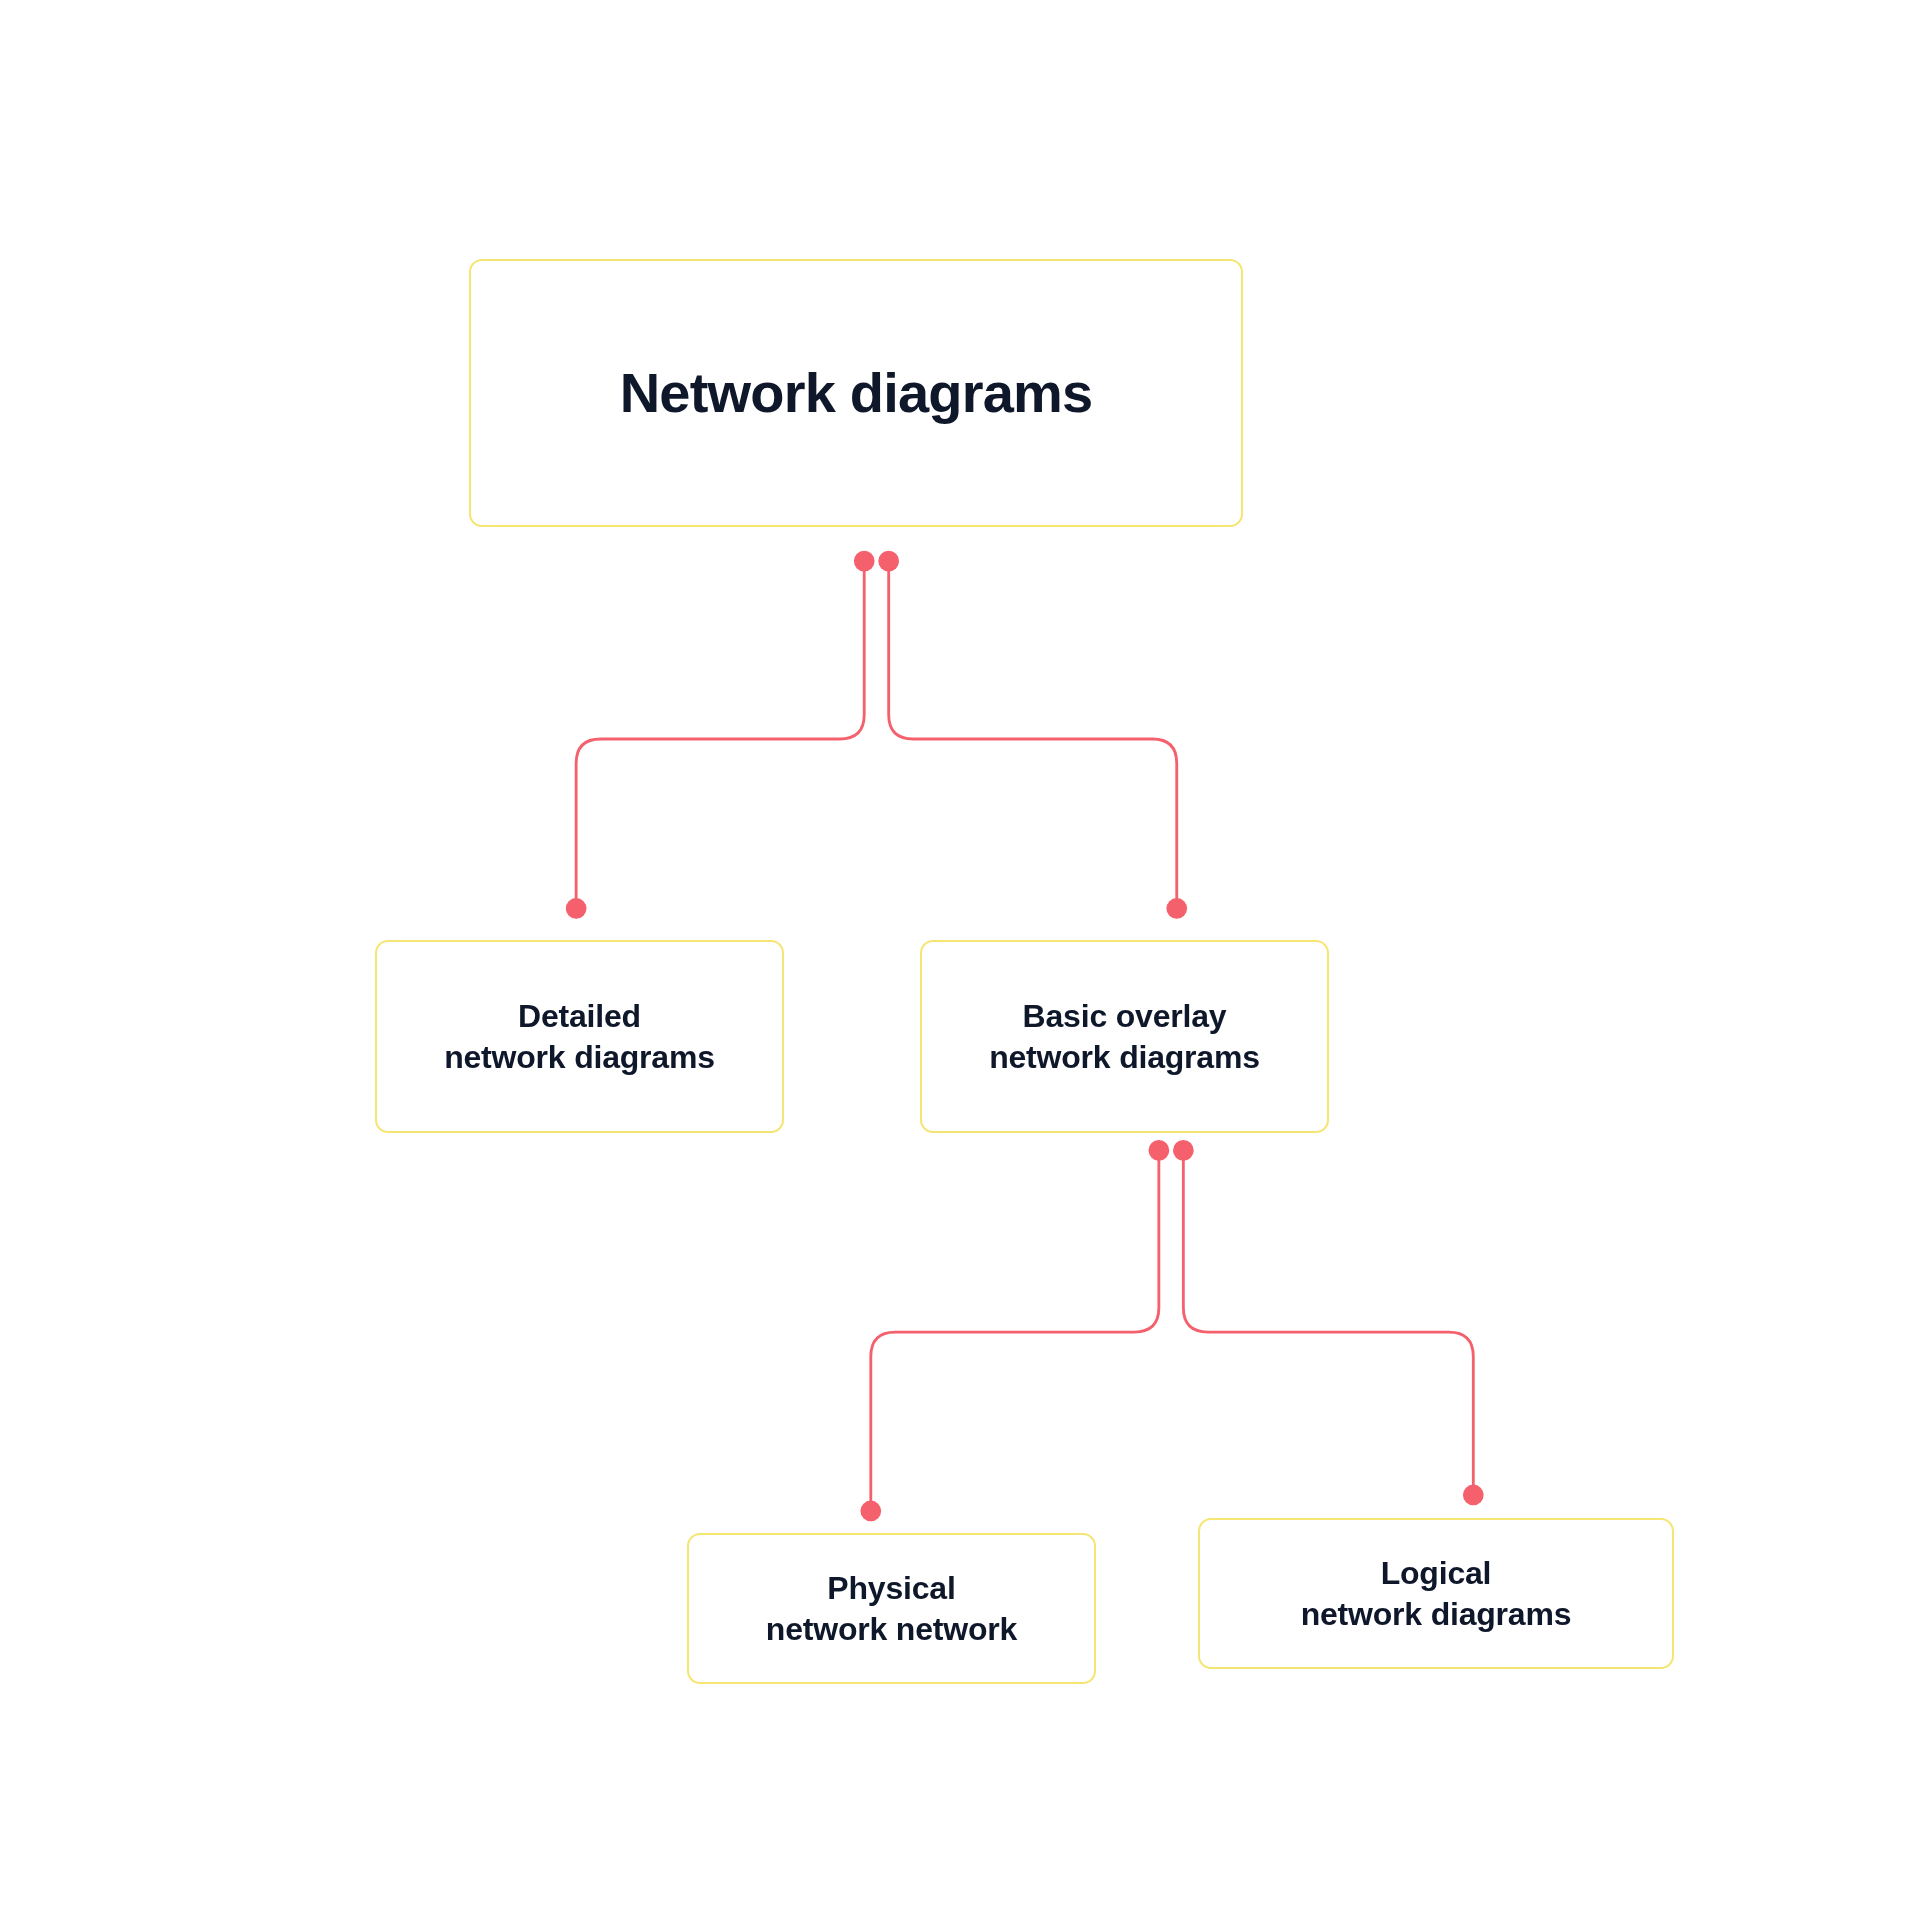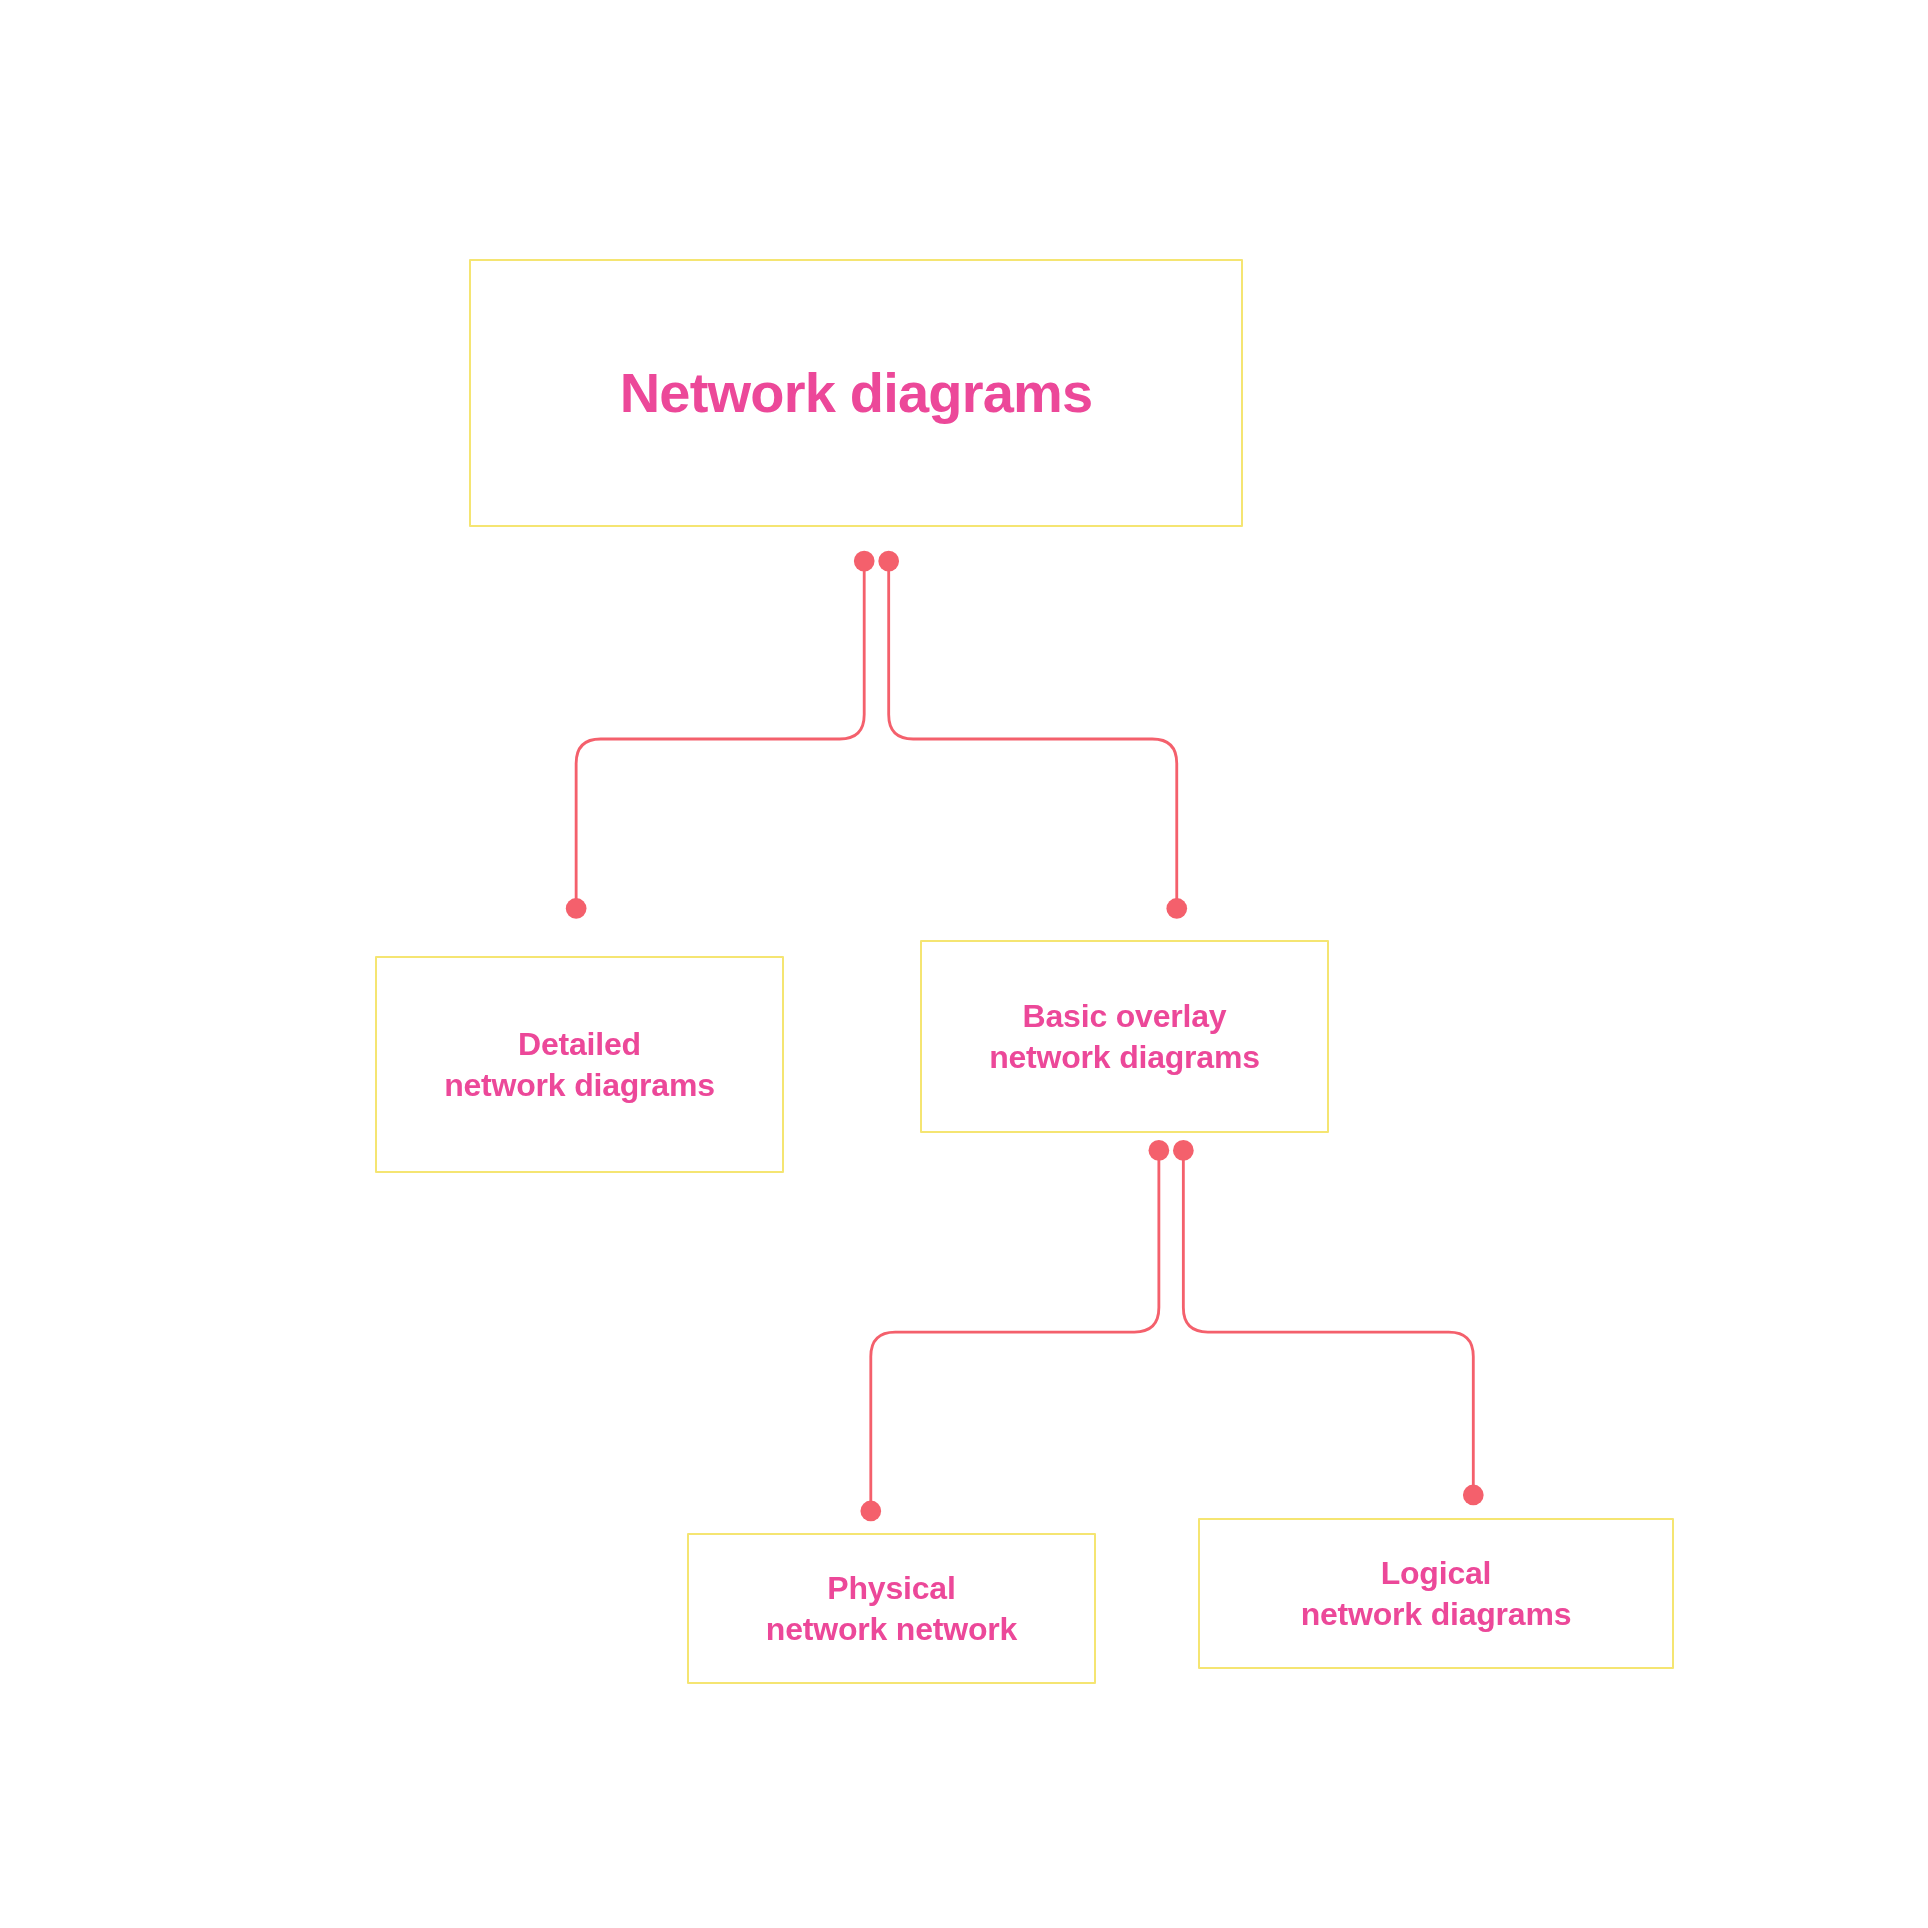--- a/index.html
+++ b/index.html
@@ -25,26 +25,26 @@
     top: 0;
     width: 1928px;
     height: 1928px;
     pointer-events: none;
   }
   .node {
     position: absolute;
     box-sizing: border-box;
     background: #ffffff;
     border: 2.8px solid #f5e572;
-    border-radius: 1px;
+    border-radius: 13px;
     display: flex;
     align-items: center;
     justify-content: center;
     text-align: center;
-    color: #ec4899;
+    color: #0f172a;
   }
   .node-label {
     font-weight: bold;
     line-height: 1.28;
     letter-spacing: -0.2px;
     white-space: pre-line;
     padding: 0 13px;
   }
   .node.root .node-label {
     font-size: 56px;
@@ -72,21 +72,21 @@
       <circle cx="925" cy="1605" r="11" fill="#f4606c"></circle>
       <path d="M 1257 1222 L 1257 1389 Q 1257 1415 1283 1415 L 1539 1415 Q 1565 1415 1565 1441 L 1565 1588" fill="none" stroke="#f4606c" stroke-width="3" stroke-linecap="round"></path>
       <circle cx="1257" cy="1222" r="11" fill="#f4606c"></circle>
       <circle cx="1565" cy="1588" r="11" fill="#f4606c"></circle>
     </svg>
 
   <div class="node root" style="left:469px; top:259px; width:774px; height:268px;">
     <span class="node-label">Network diagrams</span>
   </div>
 
-  <div class="node level2" style="left:375px; top:940px; width:409px; height:217px;margin-top:16px;">
+  <div class="node level2" style="left:375px; top:940px; width:409px; height:193px;">
     <span class="node-label">Detailed
 network diagrams</span>
   </div>
 
   <div class="node level2" style="left:920px; top:940px; width:409px; height:193px;">
     <span class="node-label">Basic overlay
 network diagrams</span>
   </div>
 
   <div class="node level3" style="left:687px; top:1533px; width:409px; height:151px;">

